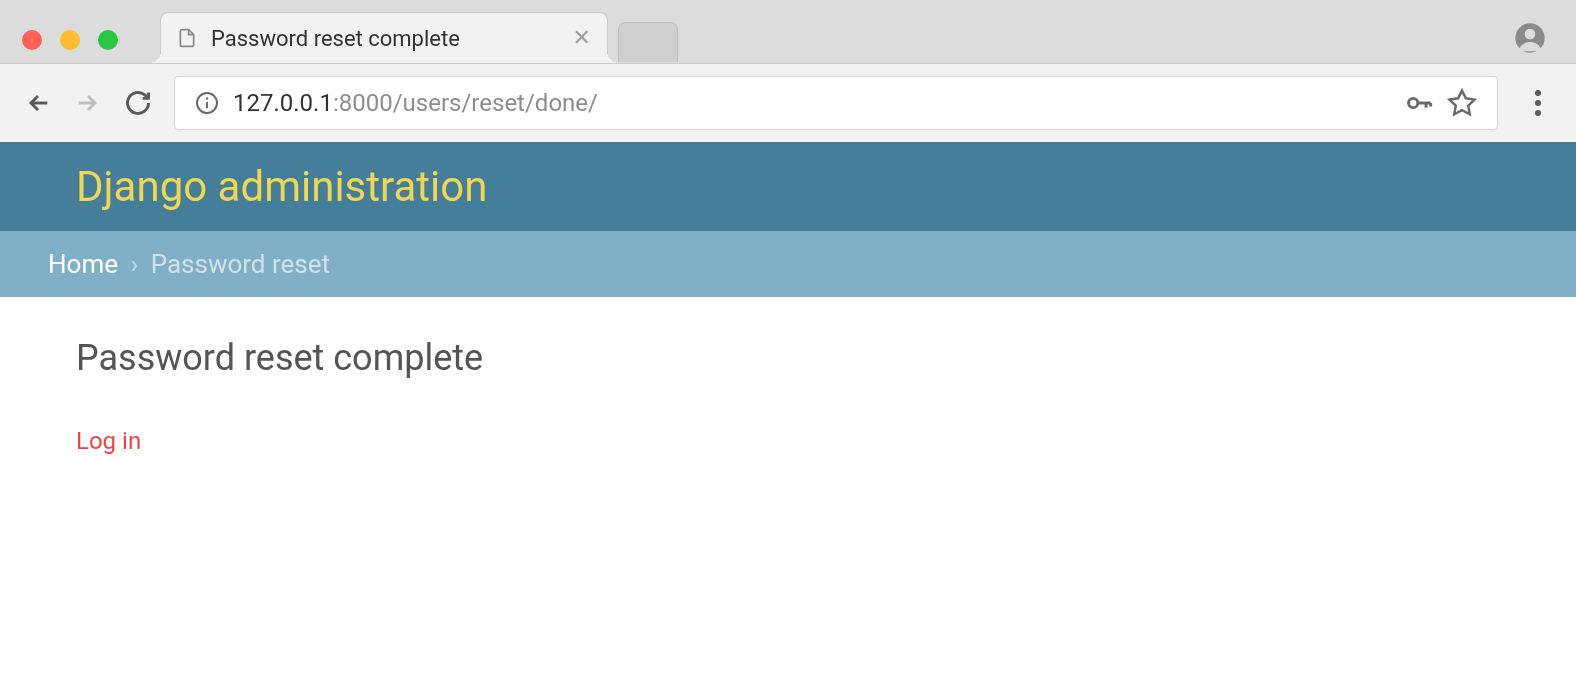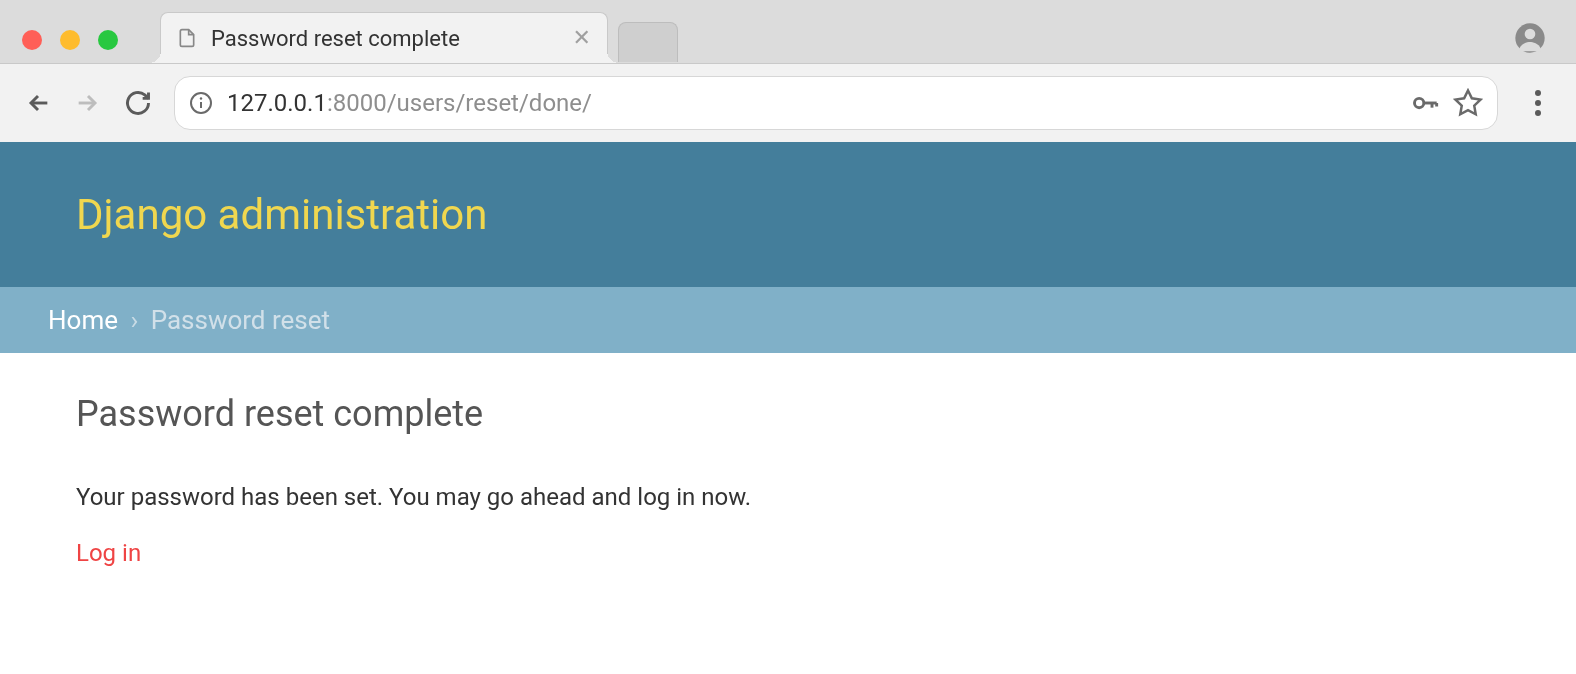--- a/index.html
+++ b/index.html
@@ -121,24 +121,24 @@
     justify-content: center;
     color: #5b5b5b;
     cursor: pointer;
   }
   .nav-btn.disabled { color: #bdbdbd; cursor: default; }
   .url-bar {
     flex: 1;
     height: 54px;
     background: #fff;
     border: 1px solid #d7d7d7;
-    border-radius: 16px;
-    display: flex;
-    align-items: center;
-    padding: 0 14px;
+    border-radius: 4px;
+    display: flex;
+    align-items: center;
+    padding: 0 20px;
     gap: 14px;
     margin-left: 6px;
     margin-right: 6px;
   }
   .info-icon {
     width: 24px;
     height: 24px;
     flex-shrink: 0;
     color: #6a6a6a;
   }
@@ -161,21 +161,21 @@
     display: flex;
     align-items: center;
     justify-content: center;
     color: #5b5b5b;
     cursor: pointer;
     margin-left: 4px;
   }
   
   .page-header {
     background: #447e9b;
-    padding: 48px 76px;
+    padding: 20px 76px;
   }
   .page-header h1 {
     font-size: 42px;
     font-weight: 400;
     color: #f0d74f;
   }
   .breadcrumb {
     background: #80b0c8;
     padding: 18px 48px;
     font-size: 26px;
@@ -288,15 +288,14 @@
 </div>
 
 <div class="breadcrumb">
   <a href="#">Home</a>
   <span class="sep">›</span>
   <span>Password reset</span>
 </div>
 
 <div class="content">
   <h2>Password reset complete</h2>
-  <p>Your password has been set. You may go ahead and log in now.</p>
   <a href="#" class="login-link">Log in</a>
 </div>
 
 </body></html>

